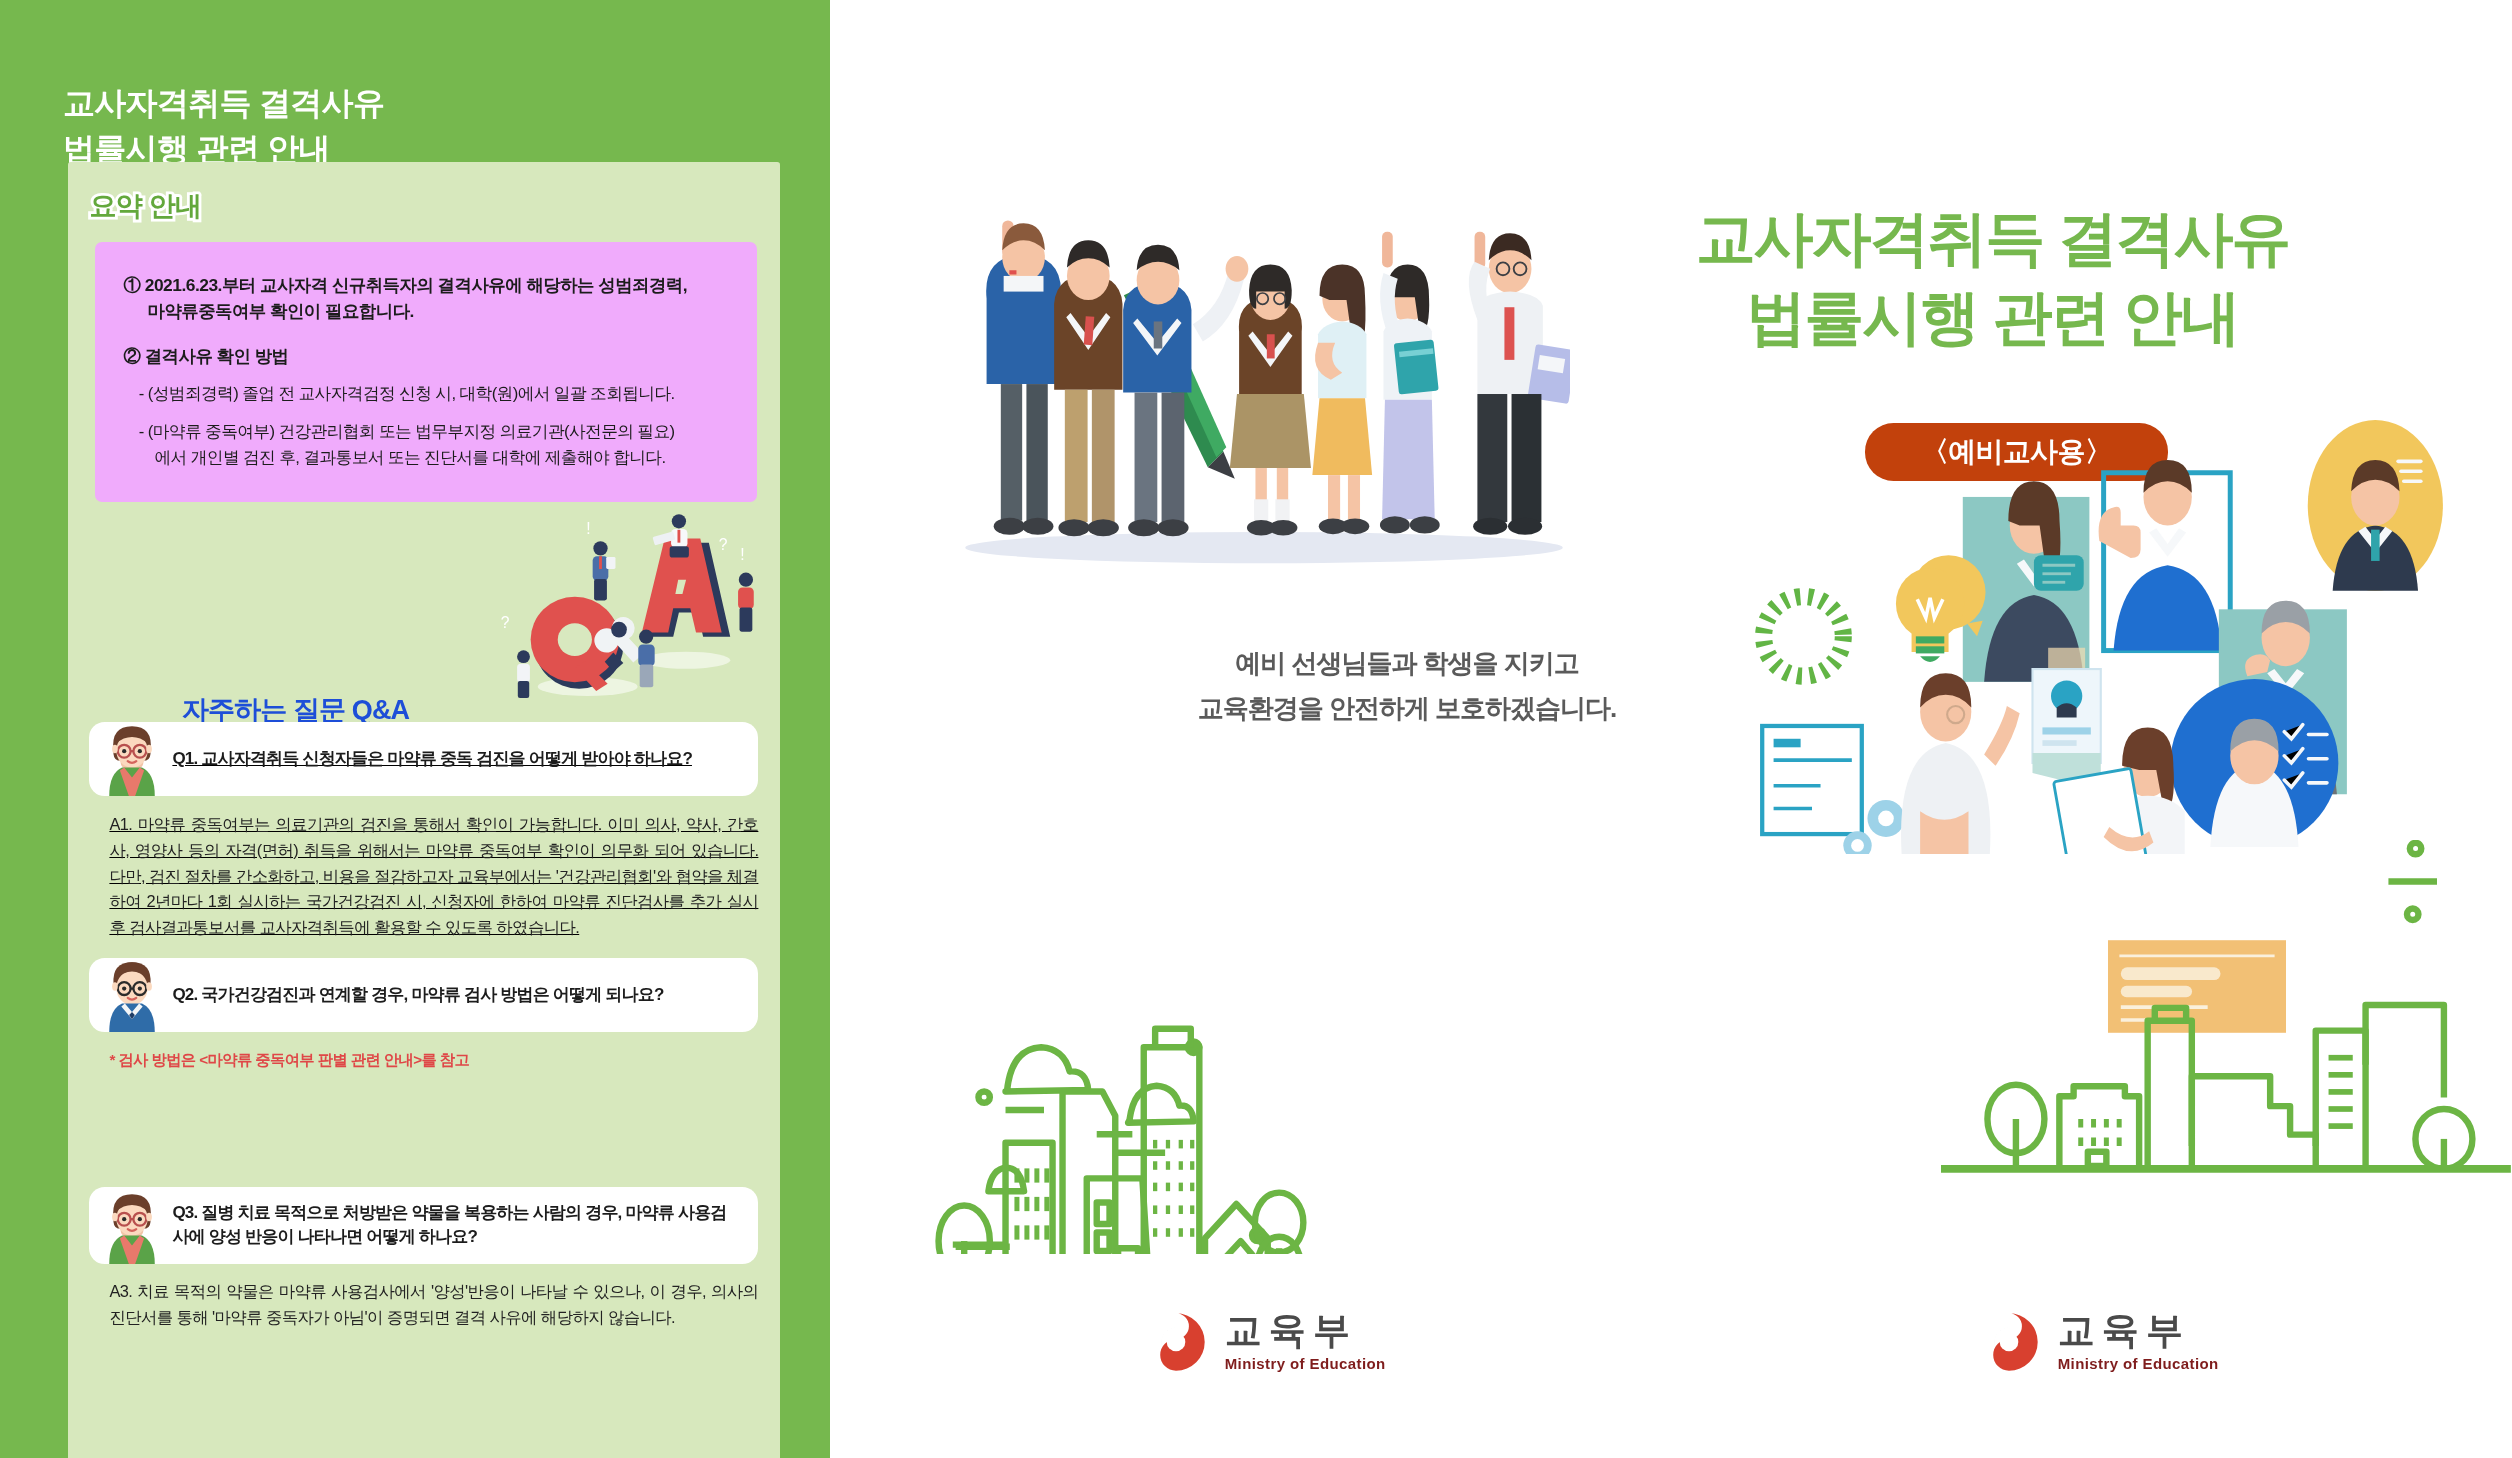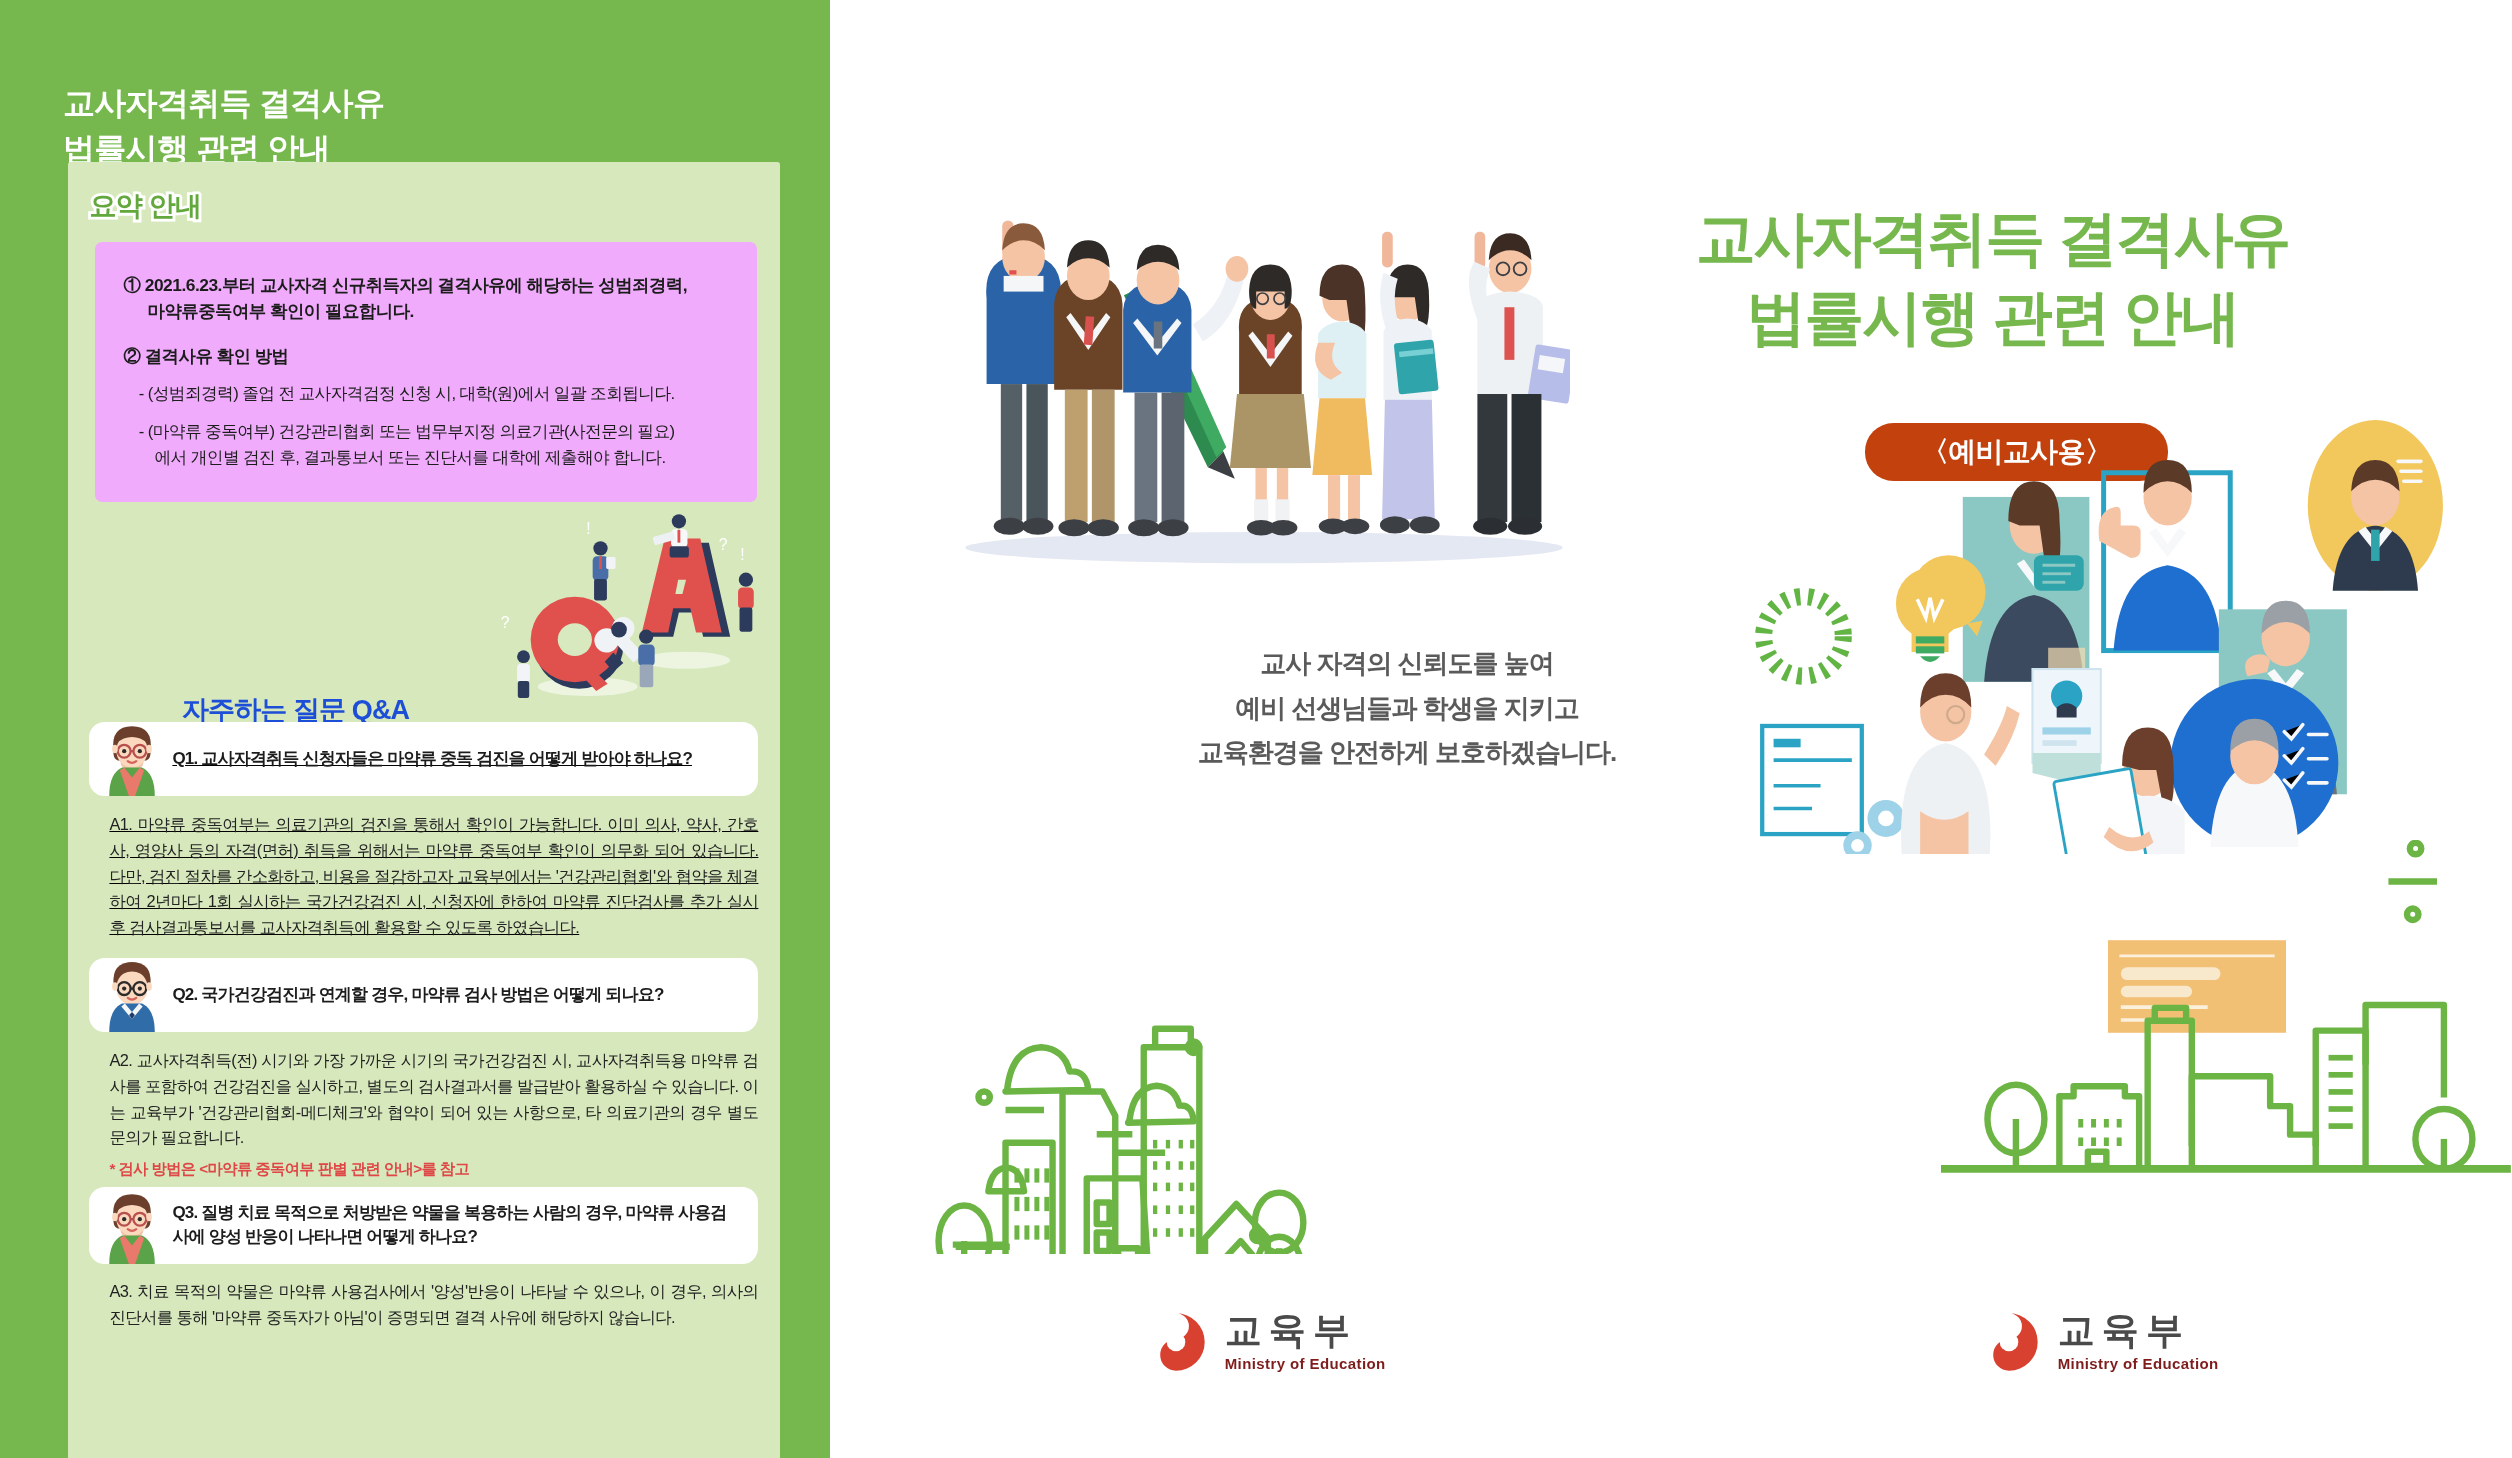--- a/index.html
+++ b/index.html
@@ -242,21 +242,20 @@
             <path d="M14 104 q0 -32 18 -40 l28 0 q18 8 18 40z" fill="#2f6ca8"></path>
             <path d="M36 64 l10 12 10 -12 5 4 -15 18 -15 -18z" fill="#f4f6f8"></path>
             <path d="M42 80 l4 -4 4 4 -4 6z" fill="#1f3d66"></path>
             <ellipse cx="22" cy="40" rx="4" ry="6" fill="#fbd9bf"></ellipse>
             <ellipse cx="70" cy="40" rx="4" ry="6" fill="#fbd9bf"></ellipse>
           </svg>
         </span>
         <span class="q-text">Q2. 국가건강검진과 연계할 경우, 마약류 검사 방법은 어떻게 되나요?</span>
       </div>
       <div class="a-text">
-        <span>A2. 교사자격취득(전) 시기와 가장 가까운 시기의 국가건강검진 시, 교사자격취득용 마약류 검사를 포함하여 건강검진을 실시하고, 별도의 검사결과서를 발급받아 활용하실 수 있습니다. 이는 교육부가 '건강관리협회-메디체크'와 협약이 되어 있는 사항으로, 타 의료기관의 경우 별도 문의가 필요합니다.</span>
         <span class="note-red">* 검사 방법은 &lt;마약류 중독여부 판별 관련 안내&gt;를 참고</span>
       </div>
     </div>
 
     <div class="q-block" style="top:1025px;">
       <div class="q-bubble">
         <span class="avatar">
           <svg width="66" height="74" viewBox="0 0 92 104">
             <path d="M20 40 q-4 -34 26 -34 q30 0 26 34 q1 12 -6 14 l-40 0 q-7 -2 -6 -14z" fill="#6b3f2b"></path>
             <rect x="30" y="44" width="32" height="22" rx="9" fill="#f3c5a8"></rect>
@@ -395,21 +394,20 @@
   </div>
 
   <div class="hero-title">
     <span>교사자격취득 결격사유</span>
     <span>법률시행 관련 안내</span>
   </div>
 
   <div class="pill">〈예비교사용〉</div>
 
   <div class="tagline">
-    <span>교사 자격의 신뢰도를 높여</span>
     <span>예비 선생님들과 학생을 지키고</span>
     <span>교육환경을 안전하게 보호하겠습니다.</span>
   </div>
 
   <div style="position:absolute;left:919px;top:413px;width:769px;height:441px;">
     <svg width="769" height="441" viewBox="0 0 1080 620">
 
       <ellipse cx="880" cy="130" rx="95" ry="120" fill="#f2c75c"></ellipse>
       <g>
         <path d="M820 250 q6 -86 60 -92 q54 6 60 92z" fill="#2e3a4e"></path>

